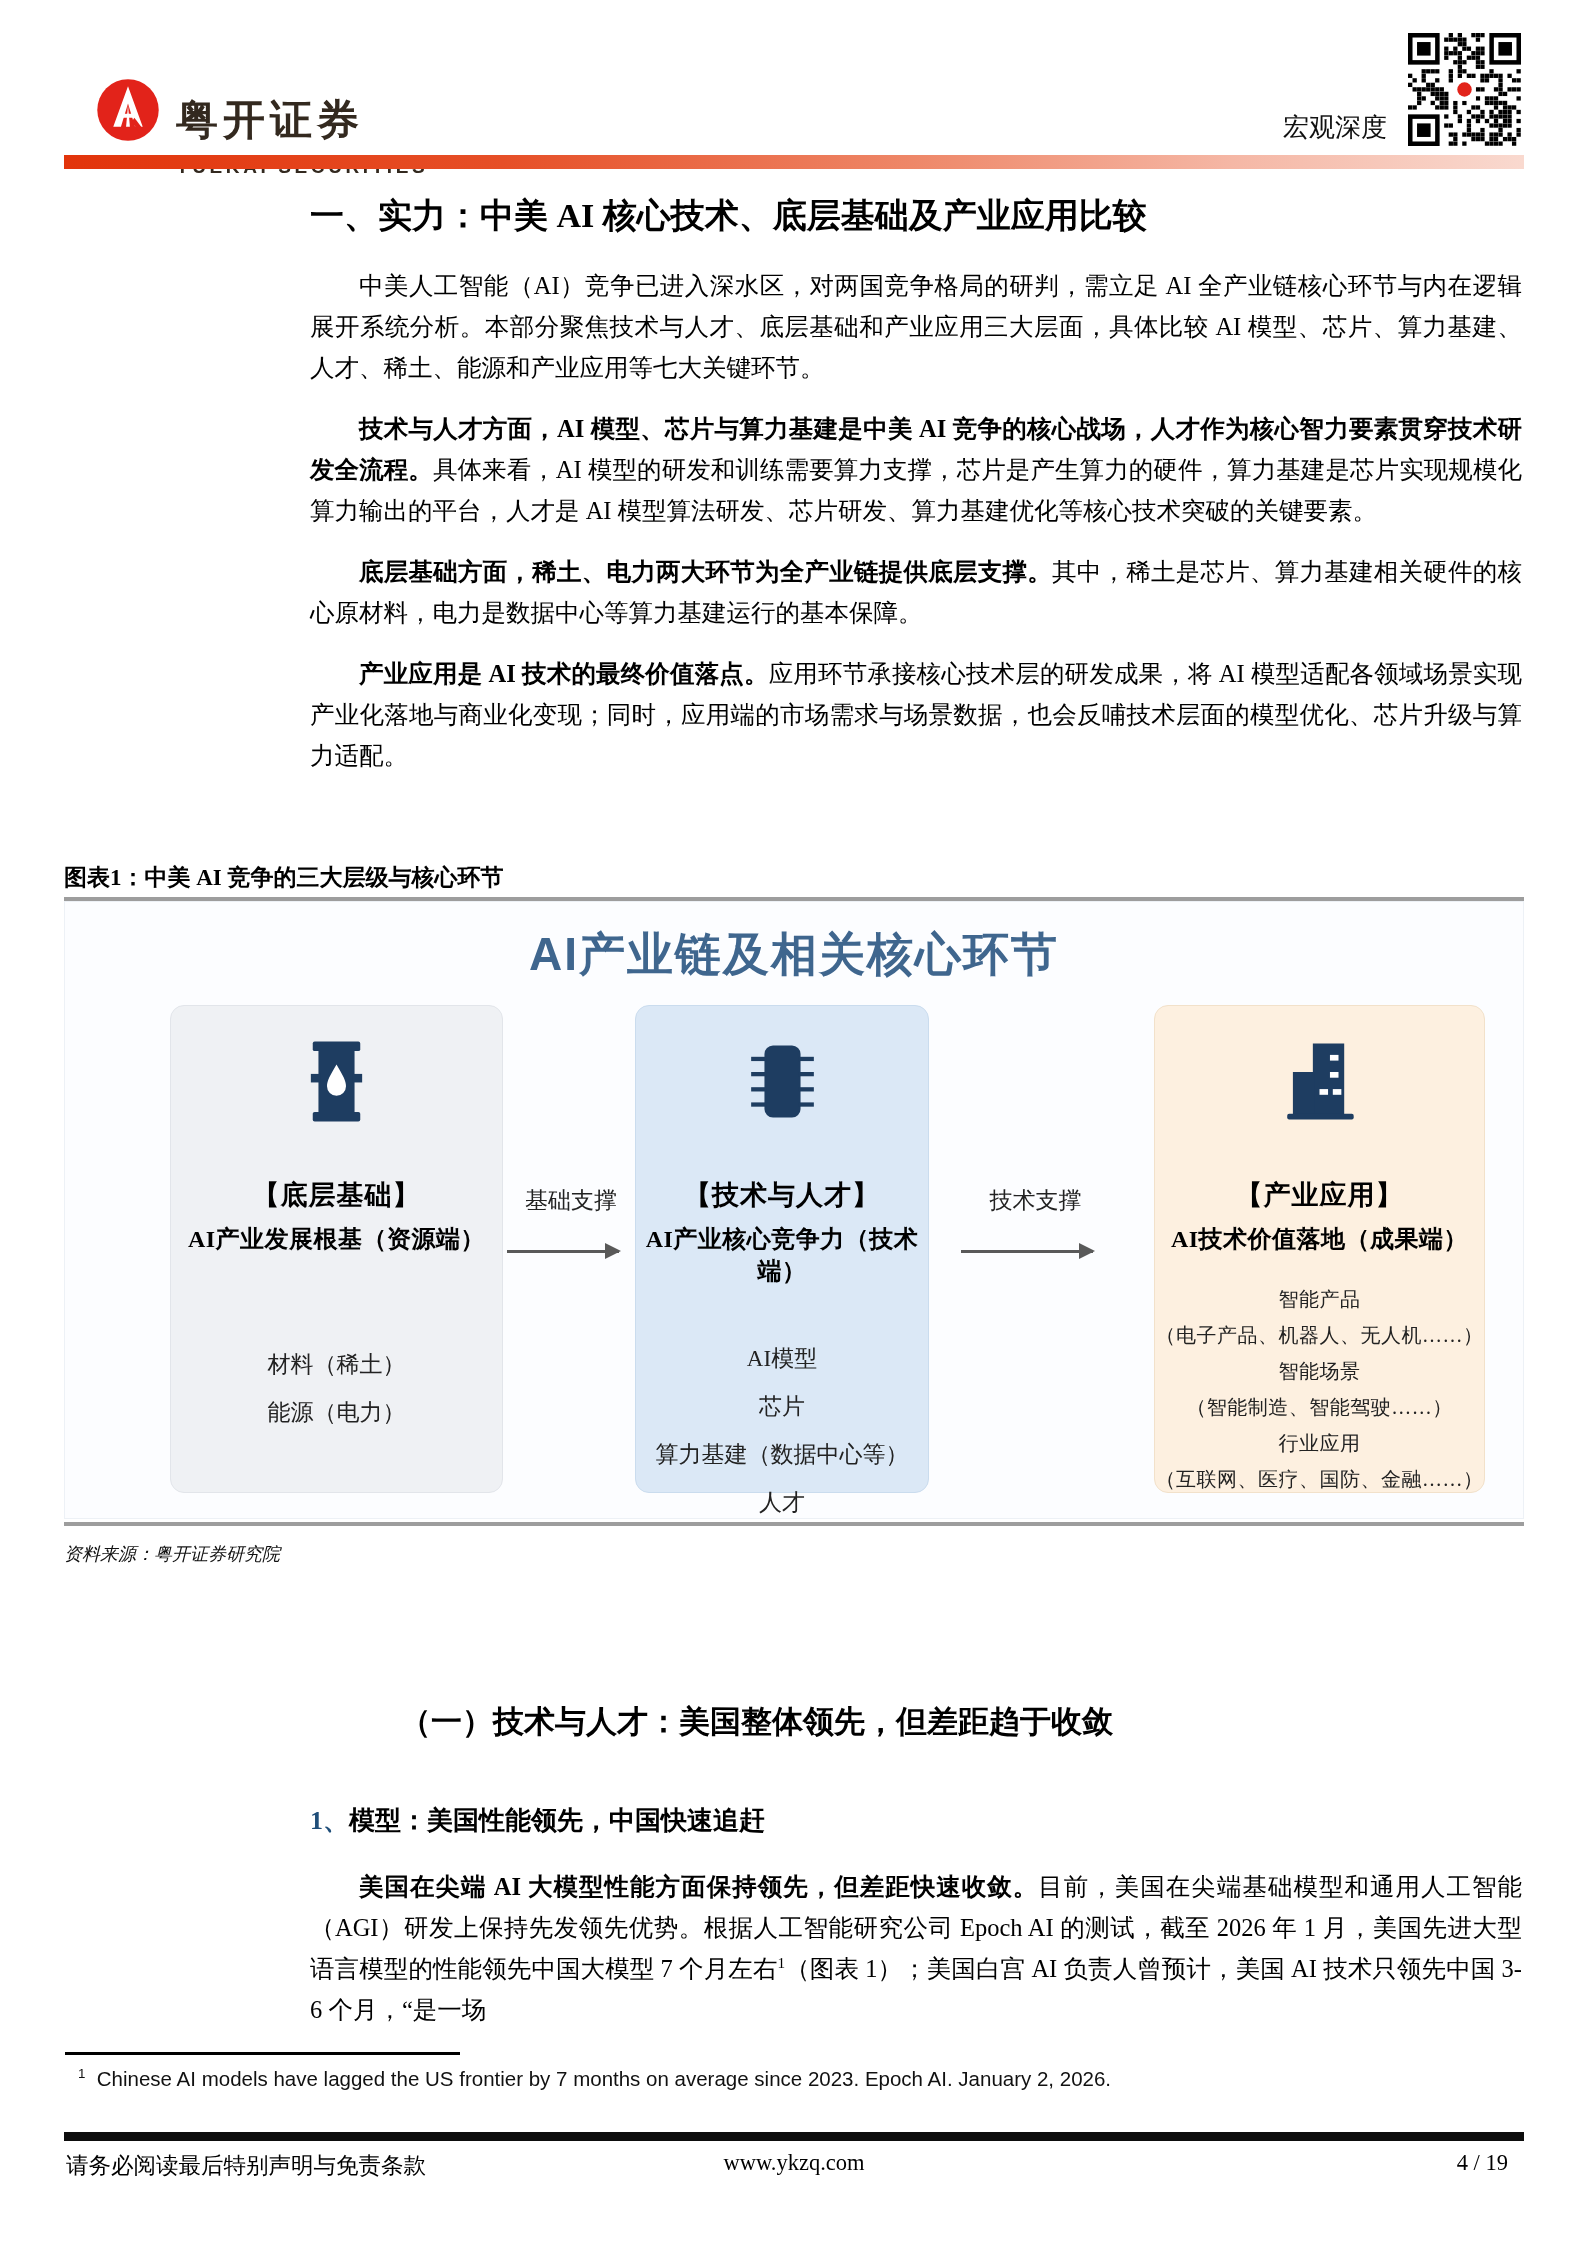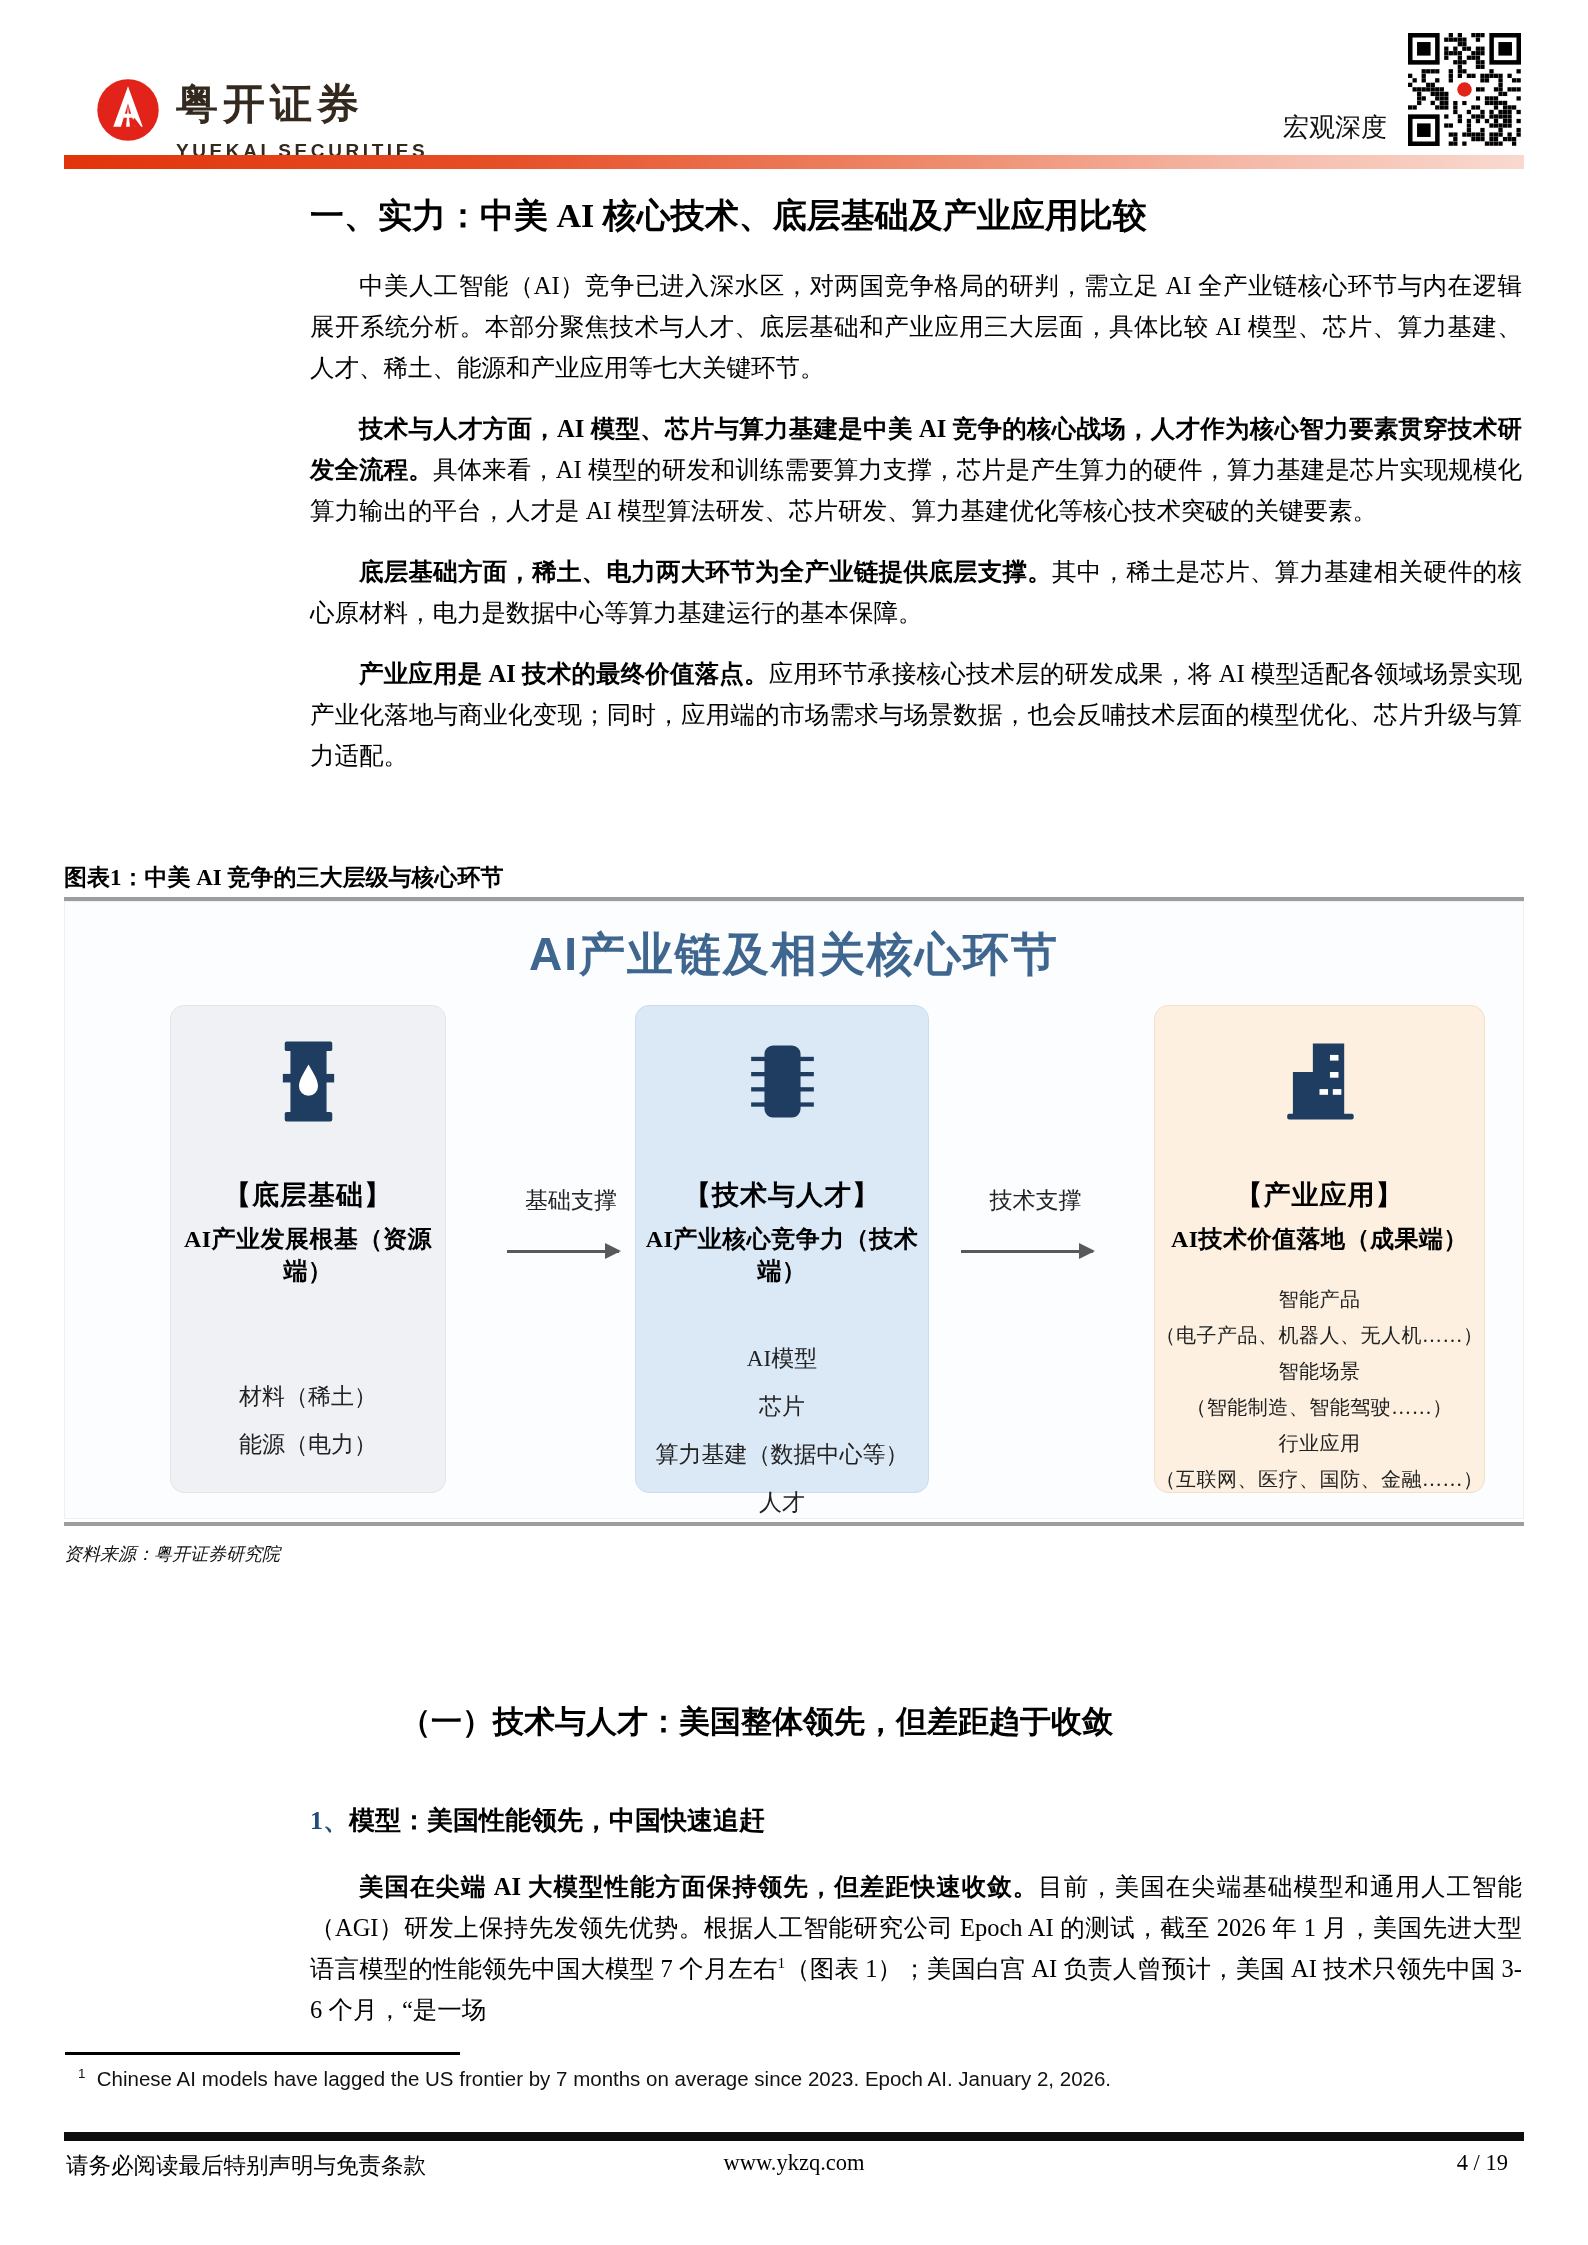--- a/index.html
+++ b/index.html
@@ -1,21 +1,21 @@
 <!DOCTYPE html>
 <html><head>
 <meta charset="utf-8">
 <style>
   html,body{margin:0;padding:0;background:#ffffff;}
   #page{position:relative;width:1588px;height:2245px;background:#ffffff;overflow:hidden;
         font-family:"Liberation Serif","DejaVu Serif",serif;color:#000;}
 
   
   .logo-mark{position:absolute;left:96px;top:78px;width:64px;height:64px;}
-  .brand{position:absolute;left:176px;top:82px;}
+  .brand{position:absolute;left:176px;top:98px;}
   .brand-cn{font-family:"Liberation Sans","DejaVu Sans",sans-serif;font-weight:700;
             font-size:42px;letter-spacing:5px;color:#33291f;line-height:44px;}
   .brand-en{font-family:"Liberation Sans","DejaVu Sans",sans-serif;font-weight:700;
             font-size:19px;letter-spacing:3.6px;color:#33291f;margin-top:14px;}
   .report-type{position:absolute;left:1283px;top:110px;font-size:26px;color:#111;}
   .qr{position:absolute;left:1408px;top:33px;width:113px;height:113px;}
   .red-bar{position:absolute;left:64px;top:155px;width:1460px;height:14px;
            background:linear-gradient(90deg,#e2340b 0%,#e64f27 30%,#ee8768 58%,#f5b7a5 80%,#f9d9cf 100%);}
 
   
@@ -27,21 +27,21 @@
 
   
   .figure{position:absolute;left:64px;top:862px;width:1460px;}
   .fig-caption{font-size:23px;font-weight:700;line-height:32px;}
   .rule-gray{height:4px;background:#9d9d9d;margin-top:3px;}
   .fig-body{position:relative;height:616px;background:#fcfdff;border:1px solid #edf1f6;}
   .fig-title{position:absolute;top:22px;left:0;width:100%;text-align:center;
              font-family:"Liberation Sans","DejaVu Sans",sans-serif;font-weight:700;
              font-size:46px;letter-spacing:2px;color:#3f668e;}
   .fbox{position:absolute;top:103px;height:488px;border-radius:14px;text-align:center;box-sizing:border-box;}
-  .fbox1{left:105px;width:276px;background:#eff1f4;border:1px solid #e2e5ea;}
+  .fbox1{left:105px;width:333px;background:#eff1f4;border:1px solid #e2e5ea;}
   .fbox2{left:570px;width:294px;background:#dbe8f6;border:1px solid #cadcee;}
   .fbox3{left:1045px;width:331px;background:#fdf0e0;border:1px solid #f2e1ca;margin-left:44px;}
   .fbox-icon{margin-top:28px;height:95px;}
   .fbox-tag{margin-top:44px;font-size:27px;font-weight:700;letter-spacing:1px;}
   .fbox-sub{margin-top:10px;font-size:24px;font-weight:700;letter-spacing:0.5px;}
   .items-a{margin-top:86px;font-size:23px;line-height:48px;color:#222;}
   .items-b{margin-top:48px;font-size:23px;line-height:48px;color:#222;}
   .items-c{margin-top:26px;font-size:20px;line-height:36px;color:#222;letter-spacing:0.5px;}
   .arrow{position:absolute;top:348px;height:3px;background:#595959;}
   .arrow:after{content:"";position:absolute;right:-2px;top:-7px;border-left:16px solid #595959;

